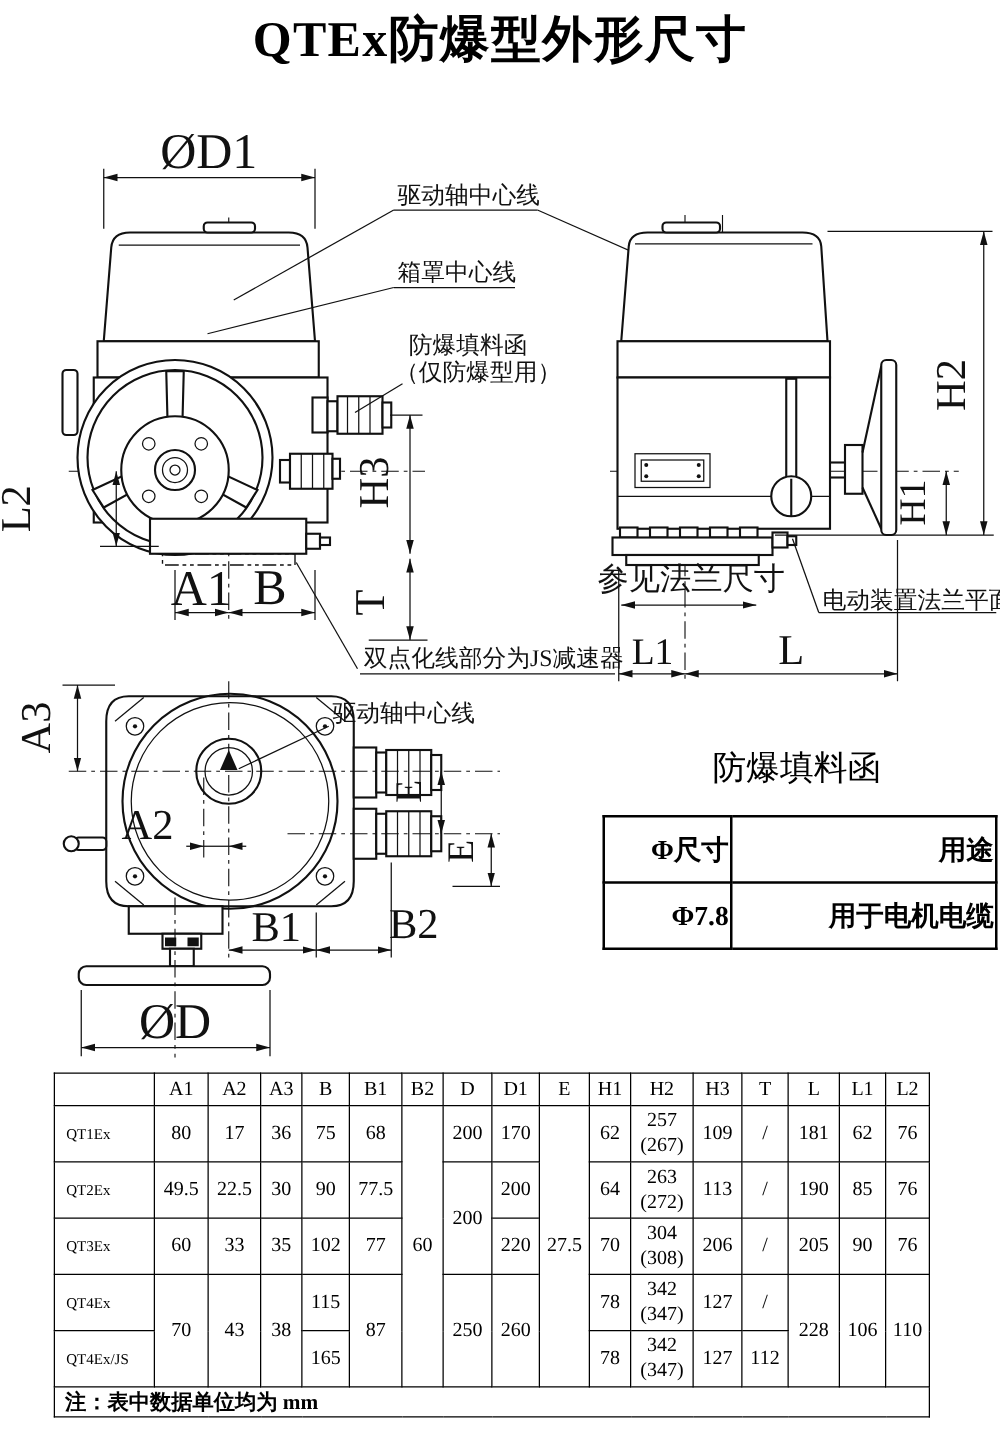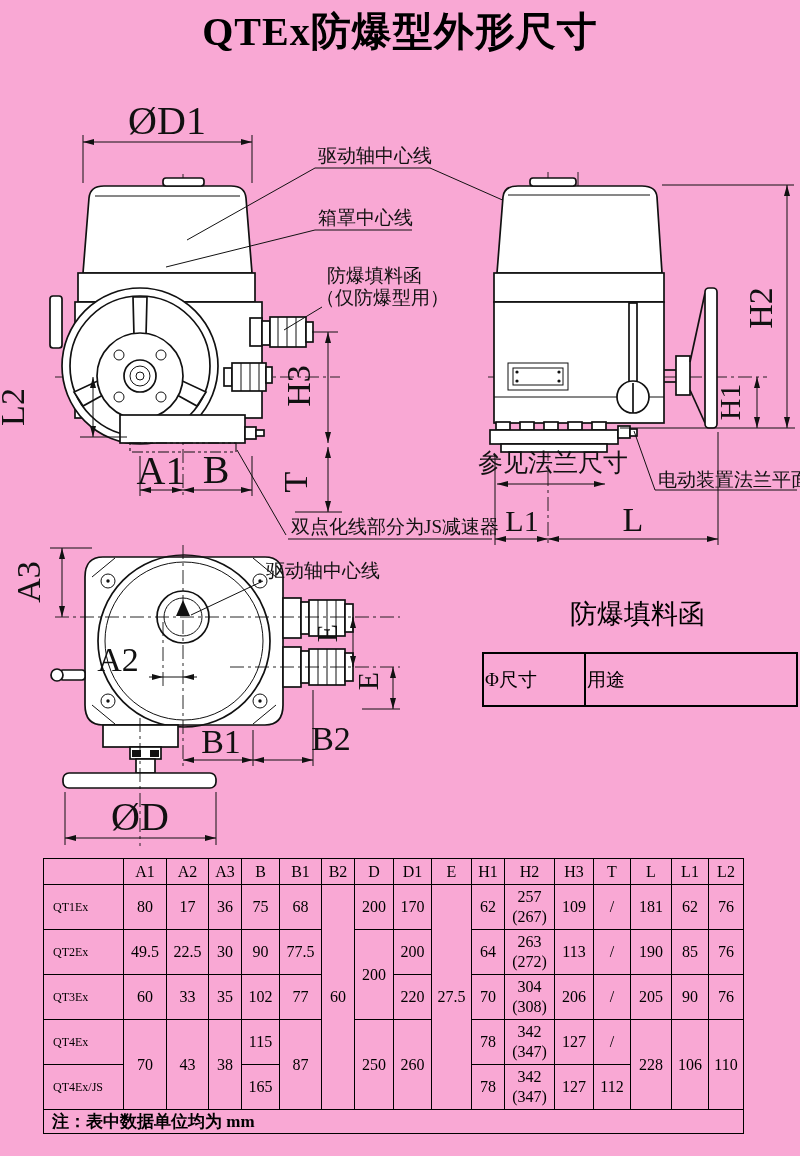--- a/index.html
+++ b/index.html
@@ -1,37 +1,37 @@
 <!DOCTYPE html>
 <html><head>
 <meta charset="utf-8">
 <style>
   html,body{margin:0;padding:0;background:#888;}
-  .page{position:relative;width:800px;height:1156px;background:#f9a8d4;margin:0 auto;
+  .page{position:relative;width:800px;height:1156px;background:#ffffff;margin:0 auto;
         font-family:"Liberation Serif","DejaVu Serif",serif;color:#000;overflow:hidden;}
   .title{position:absolute;left:0;top:4px;width:800px;text-align:center;
          font-size:40px;font-weight:bold;letter-spacing:1px;}
   svg text{font-family:"Liberation Serif","DejaVu Serif",serif;fill:#111;}
   .ln{stroke:#111;stroke-width:1.7;fill:none;}
   .lnf{stroke:#111;stroke-width:1.7;fill:#fff;}
   .tn{stroke:#111;stroke-width:1;fill:none;}
   .dim{stroke:#111;stroke-width:1;fill:none;}
   .cl{stroke:#111;stroke-width:0.9;fill:none;stroke-dasharray:14 4 3 4;}
   .ph{stroke:#111;stroke-width:1.1;fill:none;stroke-dasharray:11 3 3 3 3 3;}
   .blk{fill:#111;stroke:none;}
   .dimL{font-size:40px;}
   .dimM{font-size:34px;}
   .dimS{font-size:30px;}
   .lbl{font-size:19px;}
   .lblM{font-size:25px;}
   
   .gtitle{position:absolute;left:482px;top:596px;width:311px;text-align:center;font-size:27px;}
   table{border-collapse:collapse;}
   .gtable{position:absolute;left:482px;top:652px;}
-  .gtable td,.gtable th{border:2px solid #000;font-weight:normal;text-align:left;font-size:19px;}
+  .gtable td,.gtable th{border:2px solid #000;font-weight:bold;text-align:right;font-size:22px;}
   .gtable .c1{width:98px;}
   .gtable .c2{width:208px;}
   .gtable tr{height:53px;}
   
   .dtable{position:absolute;left:43px;top:858px;table-layout:fixed;}
   .dtable td,.dtable th{border:1.5px solid #000;font-weight:normal;text-align:center;
        font-size:16px;padding:0;white-space:pre-line;line-height:1.25;}
   .dtable .model{text-align:left;padding-left:9px;font-size:12px;}
   .dtable thead tr{height:26px;}
   .dtable tbody tr{height:45px;}
@@ -307,20 +307,24 @@
     <text class="dimL" x="140" y="830" text-anchor="middle" font-size="42">ØD</text>
   </g>
 </svg>
 
 <div class="gtitle">防爆填料函</div>
 <table class="gtable">
   <tbody>
     <tr>
       <th class="c1">Φ尺寸</th>
       <th class="c2">用途</th>
+    </tr>
+    <tr>
+      <td>Φ7.8</td>
+      <td>用于电机电缆</td>
     </tr>
   </tbody>
 </table>
 
 <table class="dtable">
   <colgroup>
     <col style="width:80px">
         <col style="width:43px">
         <col style="width:42px">
         <col style="width:33px">

